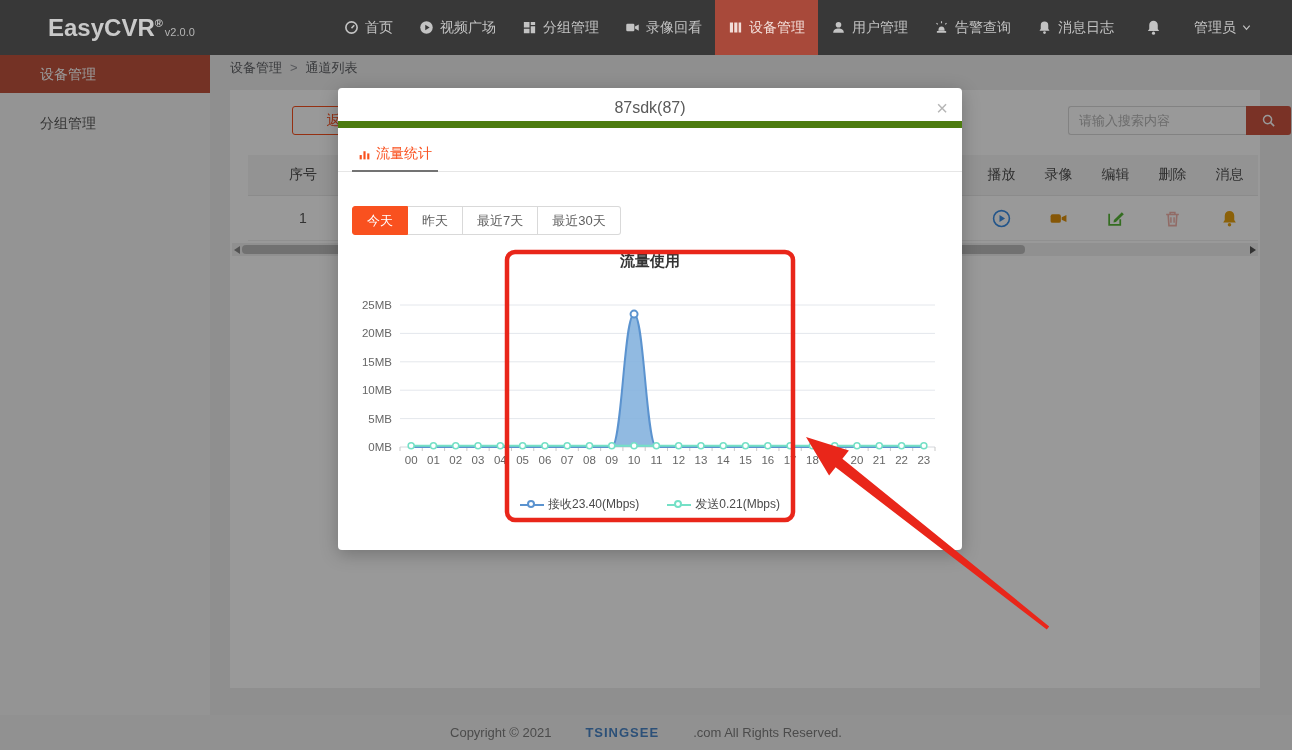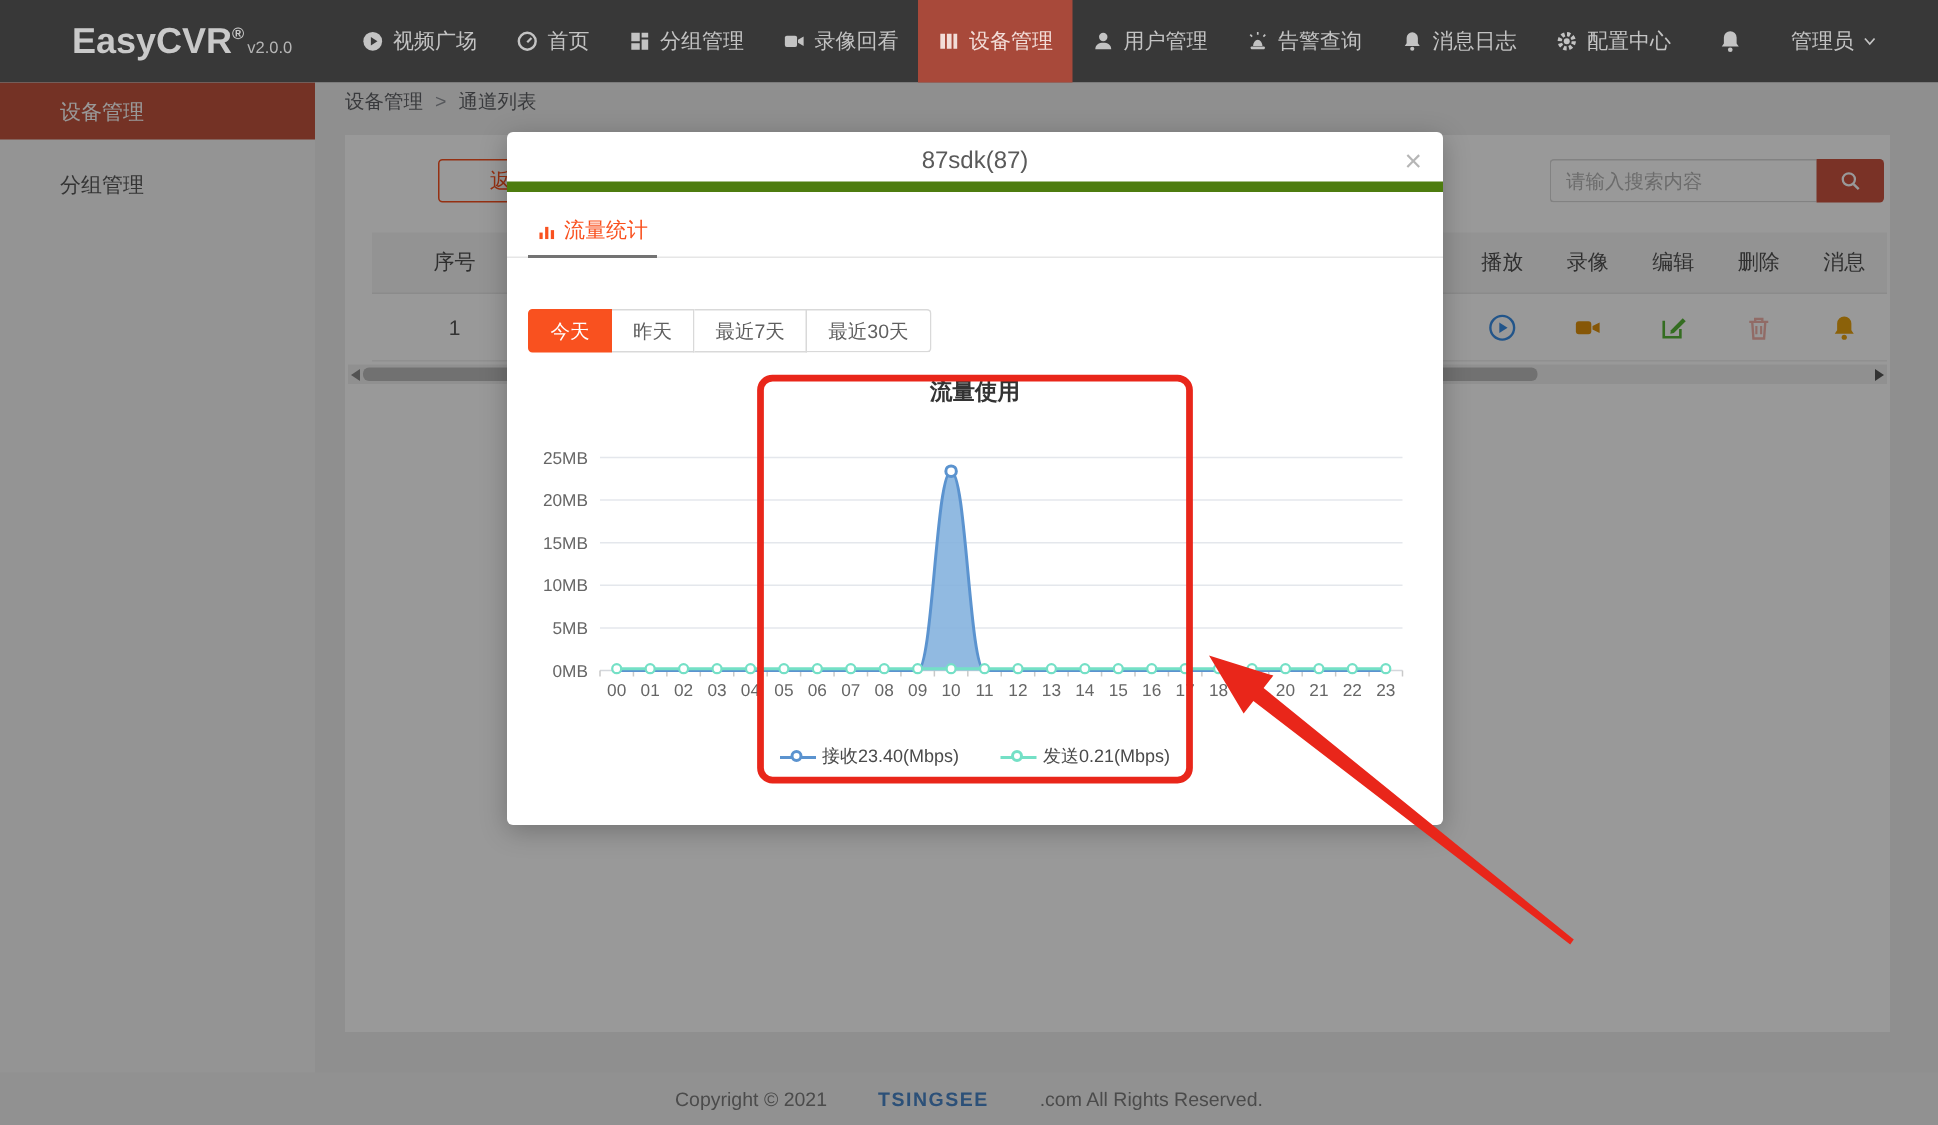--- a/index.html
+++ b/index.html
@@ -28,21 +28,21 @@
   .side-item.plain { margin-top:11px; }
 
   
   .main { position:absolute; left:210px; top:55px; width:1082px; height:660px; background:#efefef; z-index:1; }
   .breadcrumb { position:absolute; left:20px; top:4px; font-size:13px; color:#606266; }
   .breadcrumb .sep { margin:0 8px; color:#909399; }
   .panel { position:absolute; left:20px; top:35px; width:1030px; height:598px; background:#ffffff; }
 
   .back-btn { position:absolute; left:18px; top:16px; width:97px; height:29px; background:#fff;
     border:1px solid #f9511f; color:#f9511f; font-size:14px; border-radius:3px; cursor:pointer;margin-left:44px; }
-  .search-wrap { position:absolute; left:803px; top:16px; display:flex; }
+  .search-wrap { position:absolute; left:838px; top:16px; display:flex; }
   .search-input { width:178px; height:29px; border:1px solid #d9d9d9; border-right:none; background:#fff;
     font-size:13px; color:#555; padding:0 10px; outline:none; border-radius:3px 0 0 3px; }
   .search-input::placeholder { color:#b4b4b4; }
   .search-btn { width:45px; height:29px; background:#cb5440; border:none; border-radius:0 3px 3px 0;
     display:flex; align-items:center; justify-content:center; cursor:pointer; }
 
   .thead { position:absolute; left:18px; top:65px; width:1010px; height:41px; background:#f6f6f6;
     border-bottom:1px solid #e8e8e8; }
   .trow  { position:absolute; left:18px; top:106px; width:1010px; height:45px; background:#fff;
     border-bottom:1px solid #f0f0f0; }
@@ -102,31 +102,31 @@
 </head>
 <body>
 
 <div class="page">
 
   <div class="header">
     <div class="logo"><span>EasyCVR</span><sup>®</sup><span class="ver">v2.0.0</span></div>
     <div class="nav">
       <div class="nav-item">
         <svg viewBox="0 0 24 24">
+            <circle cx="12" cy="12" r="9" fill="none" stroke="currentColor" stroke-width="2.6"></circle>
+            <path d="M12 13 L16.5 8.5" stroke="currentColor" stroke-width="2.4" fill="none"></path>
+          </svg>
+        <span>首页</span>
+      </div>
+      <div class="nav-item">
+        <svg viewBox="0 0 24 24">
             <circle cx="12" cy="12" r="10" fill="currentColor"></circle>
             <path d="M10 7.5 L17 12 L10 16.5 Z" fill="#383838"></path>
           </svg>
         <span>视频广场</span>
-      </div>
-      <div class="nav-item">
-        <svg viewBox="0 0 24 24">
-            <circle cx="12" cy="12" r="9" fill="none" stroke="currentColor" stroke-width="2.6"></circle>
-            <path d="M12 13 L16.5 8.5" stroke="currentColor" stroke-width="2.4" fill="none"></path>
-          </svg>
-        <span>首页</span>
       </div>
       <div class="nav-item">
         <svg viewBox="0 0 24 24">
             <path fill="currentColor" d="M3 3h9v9H3zM14 3h7v5h-7zM14 10h7v11h-7zM3 14h9v7H3z"></path>
           </svg>
         <span>分组管理</span>
       </div>
       <div class="nav-item">
         <svg viewBox="0 0 24 24">
             <rect x="2" y="6" width="13" height="12" rx="2" fill="currentColor"></rect>
@@ -156,27 +156,20 @@
             <path d="M12 5 V2 M6 7 L4 5 M18 7 L20 5" stroke="currentColor" stroke-width="1.8" fill="none"></path>
           </svg>
         <span>告警查询</span>
       </div>
       <div class="nav-item">
         <svg viewBox="0 0 24 24">
             <path d="M12 2.5 a6 6 0 0 0 -6 6 v5.5 l-2 3 h16 l-2-3 V8.5 a6 6 0 0 0 -6-6 z" fill="currentColor"></path>
             <circle cx="12" cy="20" r="2.2" fill="currentColor"></circle>
           </svg>
         <span>消息日志</span>
-      </div>
-      <div class="nav-item">
-        <svg viewBox="0 0 24 24">
-            <circle cx="12" cy="12" r="7.5" fill="none" stroke="currentColor" stroke-width="4.5" stroke-dasharray="3.4 2.5"></circle>
-            <circle cx="12" cy="12" r="3.2" fill="currentColor"></circle>
-          </svg>
-        <span>配置中心</span>
       </div>
       <div class="nav-item nav-bell">
         <svg viewBox="0 0 24 24" style="width:17px;height:17px">
             <path d="M12 2.5 a6 6 0 0 0 -6 6 v5.5 l-2 3 h16 l-2-3 V8.5 a6 6 0 0 0 -6-6 z" fill="currentColor"></path>
             <circle cx="12" cy="20" r="2.2" fill="currentColor"></circle>
           </svg>
       </div>
       <div class="nav-admin">
         <span>管理员</span>
         <svg viewBox="0 0 24 24" style="width:11px;height:11px">

